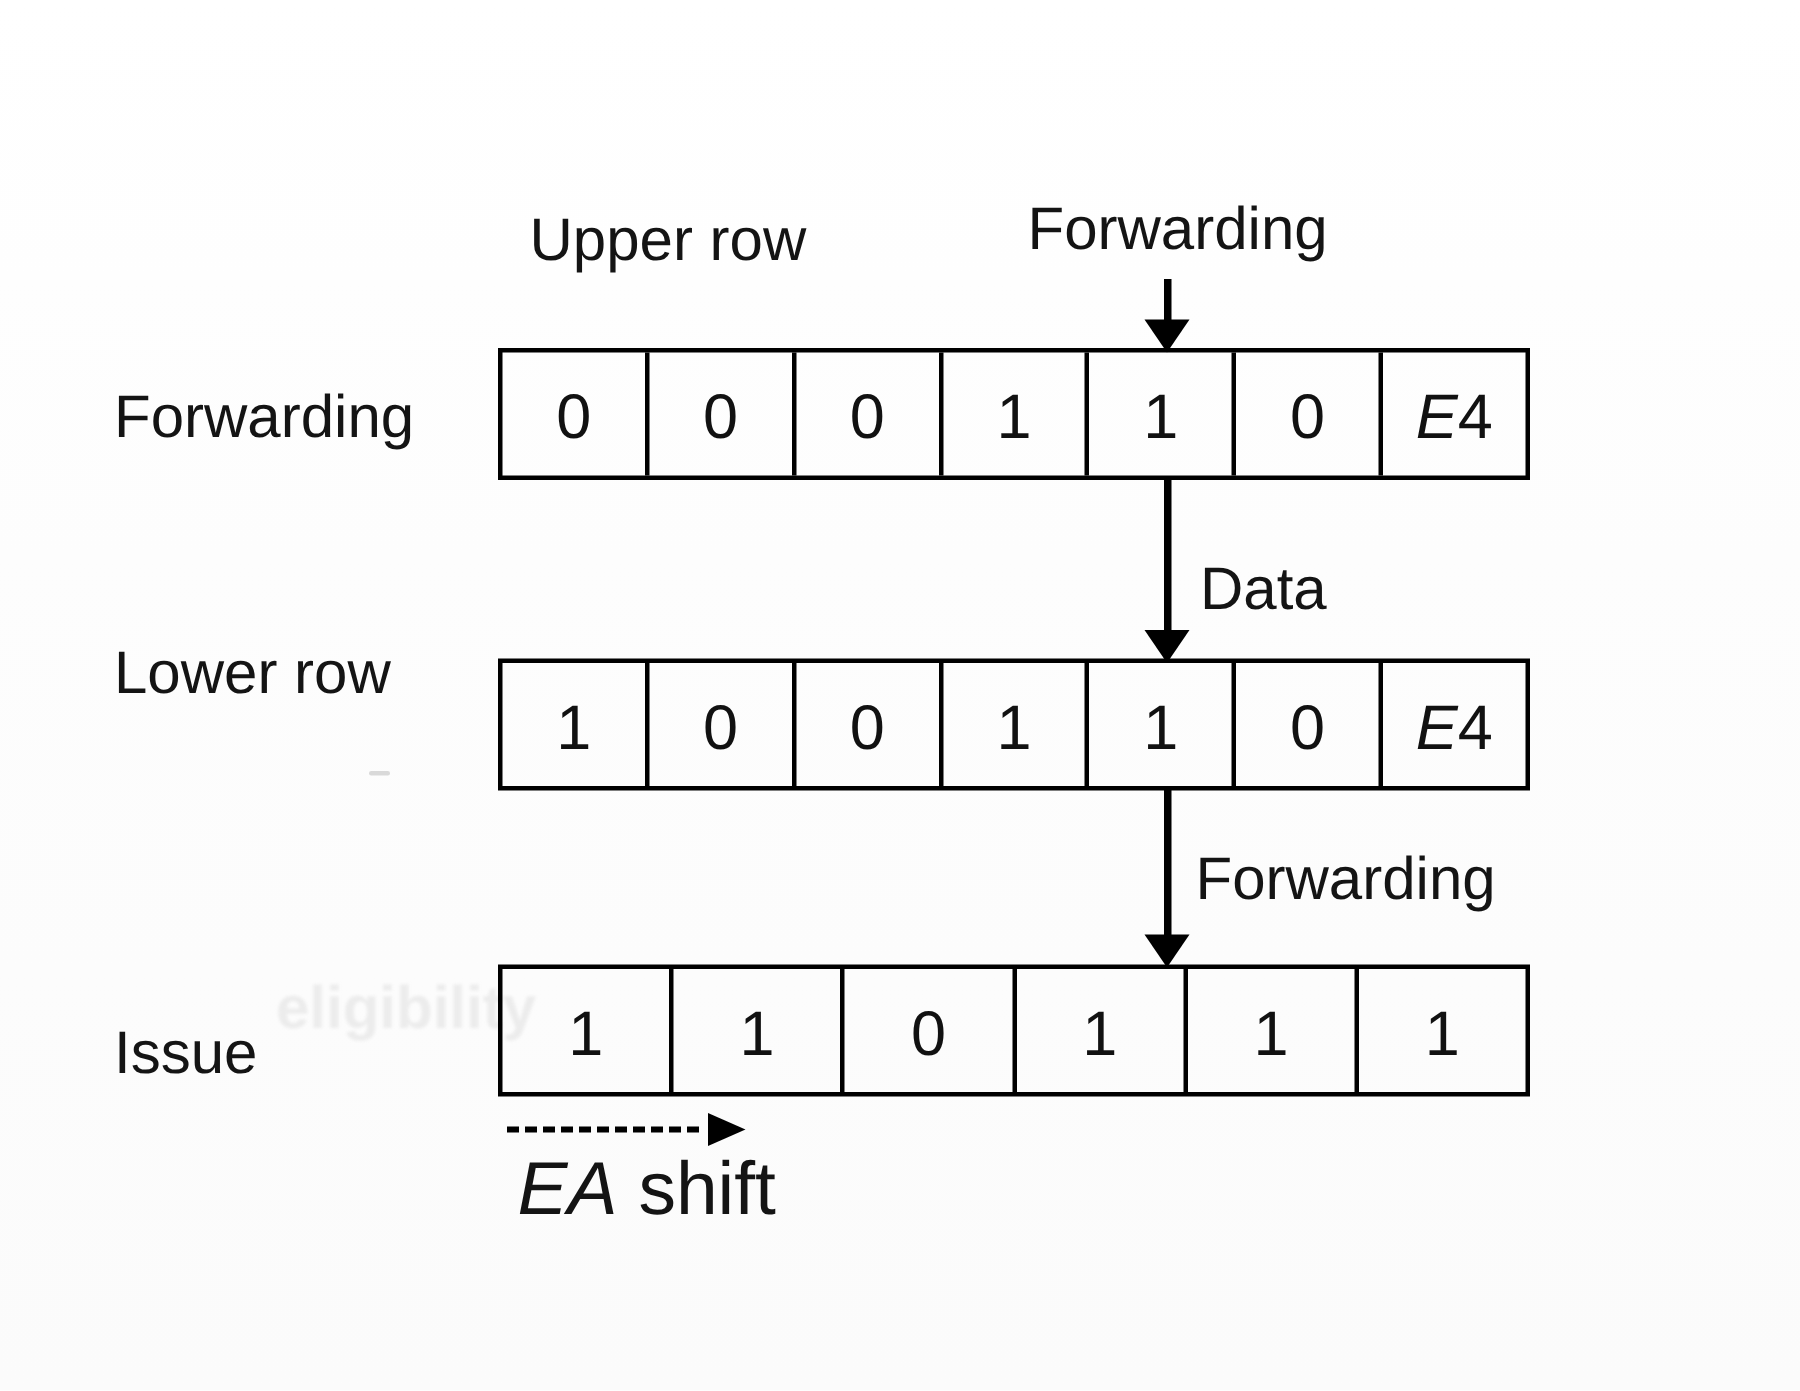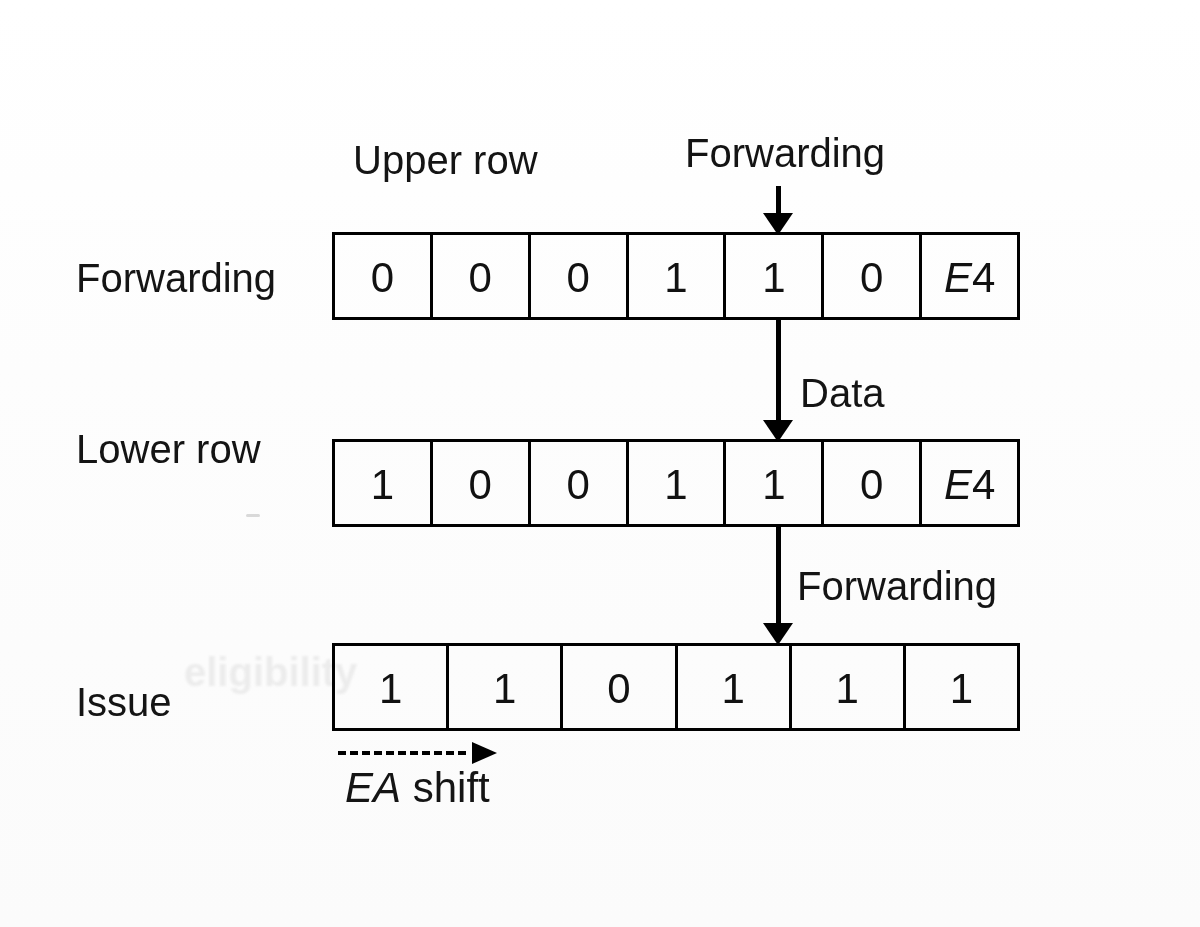--- a/index.html
+++ b/index.html
@@ -148,15 +148,15 @@
     <div class="cell">1</div>
     <div class="cell">1</div>
     <div class="cell">0</div>
     <div class="cell">1</div>
     <div class="cell">1</div>
     <div class="cell">1</div>
   </div>
 
   <div class="dash-line"></div>
   <div class="tri-right"></div>
-  <div class="lbl" style="left:345px; top:765px; font-size:42px;"><span class="it">EA</span><span> shift</span></div>
+  <div class="lbl" style="left:345px; top:765px; font-size:50px;"><span class="it">EA</span><span> shift</span></div>
 
 </div>
 
 </body></html>

